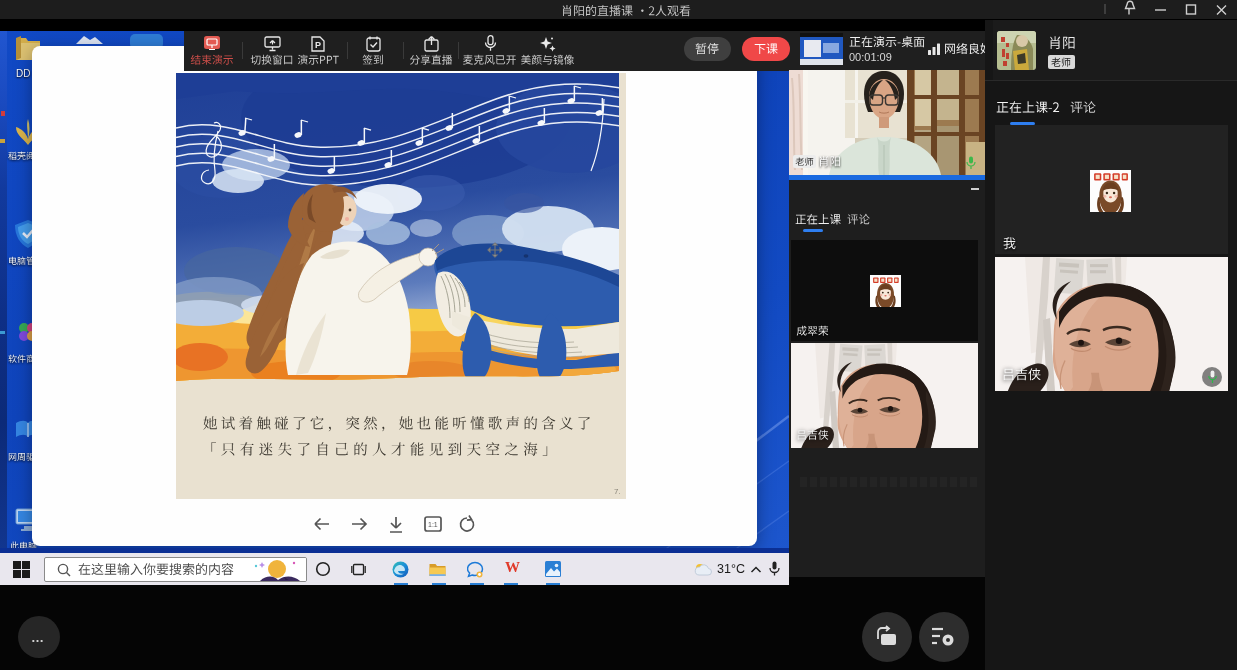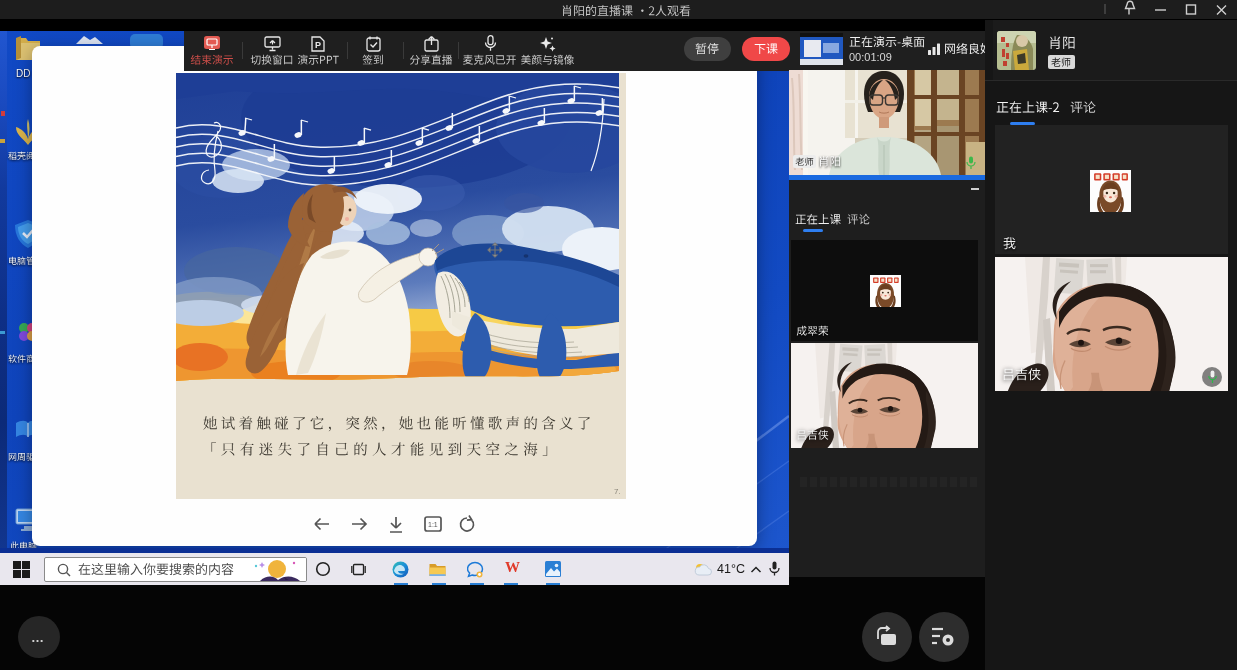--- a/index.html
+++ b/index.html
@@ -338,21 +338,21 @@
     </svg>
 <div class="abs" style="left:394px;top:583px;width:14px;height:2px;background:#2a7fd4"></div>
 <div class="abs" style="left:432px;top:583px;width:14px;height:2px;background:#2a7fd4"></div>
 <div class="abs" style="left:470px;top:583px;width:14px;height:2px;background:#2a7fd4"></div>
 <div class="abs" style="left:504px;top:583px;width:14px;height:2px;background:#2a7fd4"></div>
 <div class="abs" style="left:546px;top:583px;width:14px;height:2px;background:#2a7fd4"></div>
 <svg class="abs" style="left:694px;top:562px" width="18" height="14" viewBox="0 0 18 14">
       <circle cx="6" cy="6" r="4" fill="#f4c030"></circle>
       <path d="M5 13 a4 4 0 0 1 0.5 -8 a5 5 0 0 1 9 1.5 a3 3 0 0 1 -0.5 6.5 z" fill="#e8eef6" stroke="#b8c4d4" stroke-width="0.8"></path>
     </svg>
-<div class="abs" style="left:717px;top:562px;font-size:12.5px;color:#1a1a1a">41°C</div>
+<div class="abs" style="left:717px;top:562px;font-size:12.5px;color:#1a1a1a">31°C</div>
 <svg class="abs" style="left:750px;top:565px" width="12" height="9" viewBox="0 0 12 9">
       <path d="M1.5 7 L6 2.5 L10.5 7" fill="none" stroke="#222" stroke-width="1.5"></path>
     </svg>
 <svg class="abs" style="left:769px;top:561px" width="11" height="16" viewBox="0 0 11 16">
       <rect x="3.5" y="0.5" width="4" height="8" rx="2" fill="#222"></rect>
       <path d="M1 7 a4.5 4.5 0 0 0 9 0 M5.5 11.5 v3" stroke="#222" stroke-width="1.3" fill="none"></path>
     </svg>
 <div class="abs" style="left:184px;top:31px;width:801px;height:40px;background:#1f1f1f"></div>
 <div class="abs" style="left:242px;top:42px;width:1px;height:17px;background:#3a3a3a"></div>
 <div class="abs" style="left:347px;top:42px;width:1px;height:17px;background:#3a3a3a"></div>

